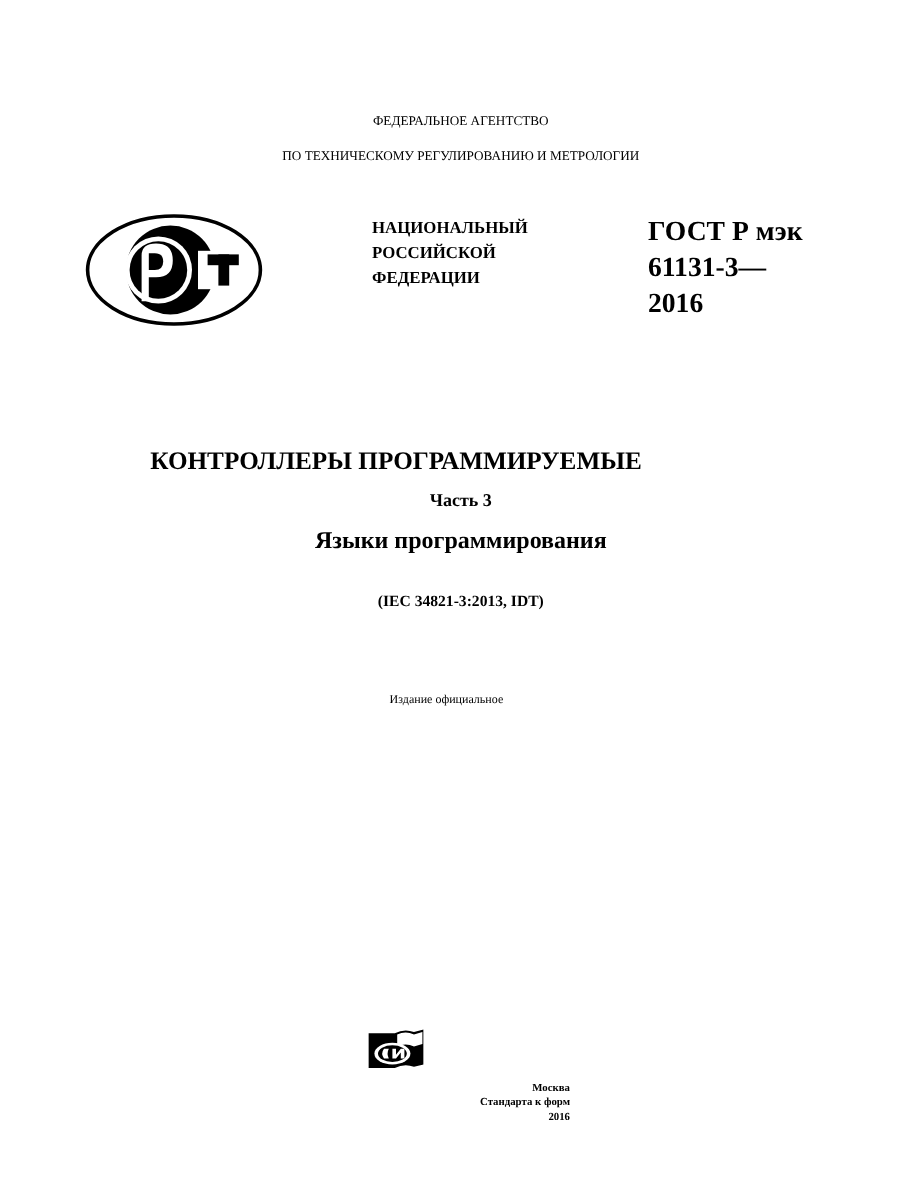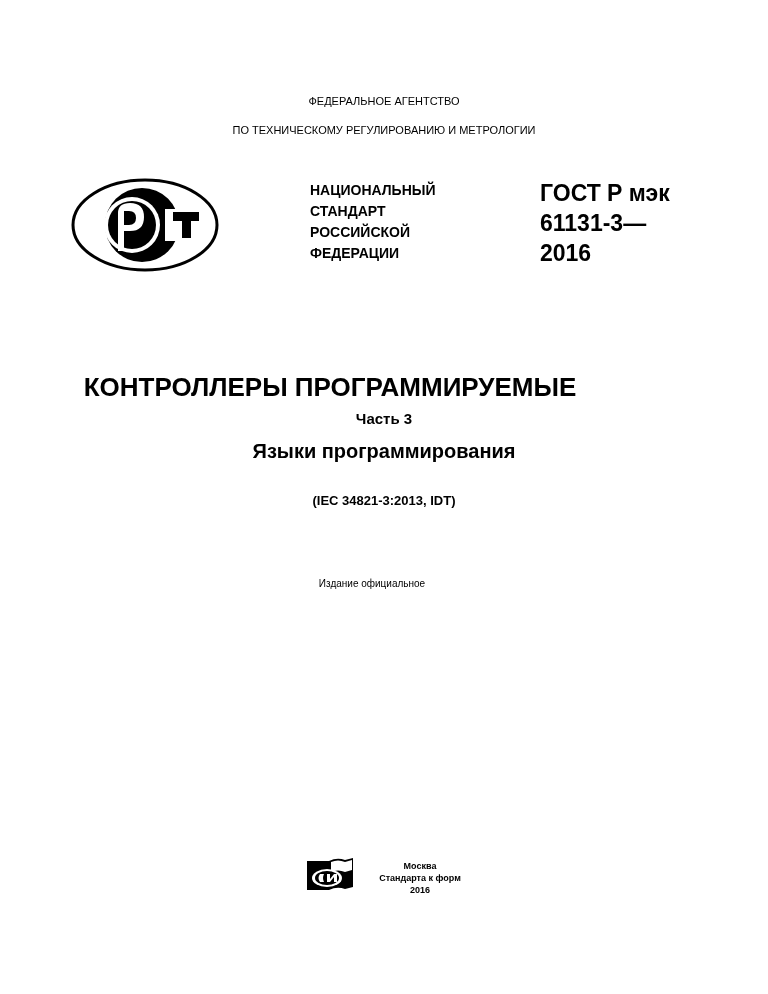--- a/index.html
+++ b/index.html
@@ -8,21 +8,21 @@
       background: #ffffff;
     }
     body {
       width: 768px;
       height: 994px;
       position: relative;
       overflow: hidden;
       font-family: "Liberation Sans", sans-serif;
       color: #000;
     }
-    .abs { position: absolute; }
+    .abs { position: absolute; font-family: Liberation Serif, serif; }
     .center-text { text-align: center; }
 
     .agency-line1 {
       top: 95px; left: 0; width: 768px;
       font-size: 11px;
     }
     .agency-line2 {
       top: 124px; left: 0; width: 768px;
       font-size: 11px;
     }
@@ -40,21 +40,21 @@
     }
 
     .gost {
       left: 540px; top: 178px; width: 200px;
       font-size: 23px; font-weight: bold;
       line-height: 30px;
     }
 
     .main-title {
       top: 372px; left: 0; width: 660px;
-      font-size: 26px; font-weight: bold;
+      font-size: 21px; font-weight: bold;
     }
     .part {
       top: 410px; left: 0; width: 768px;
       font-size: 15px; font-weight: bold;
     }
     .subtitle {
       top: 440px; left: 0; width: 768px;
       font-size: 20px; font-weight: bold; text-align: center;
     }
     .iec {
@@ -64,24 +64,24 @@
     .edition {
       top: 578px; left: 0; width: 744px;
       font-size: 10px;
     }
 
     .publisher-logo {
       left: 307px; top: 857px;
       width: 46px; height: 33px;
     }
     .publisher {
-      left: 365px; top: 860px; width: 110px;
+      left: 365px; top: 900px; width: 110px;
       font-size: 9px; font-weight: bold;
       line-height: 12px;
-      text-align: center;
+      text-align: right;
     }
   </style>
 </head>
 <body>
 
 <div class="abs center-text agency-line1">ФЕДЕРАЛЬНОЕ АГЕНТСТВО</div>
 <div class="abs center-text agency-line2">ПО ТЕХНИЧЕСКОМУ РЕГУЛИРОВАНИЮ И МЕТРОЛОГИИ</div>
 
 <div class="abs logo-rst">
   <svg width="150" height="96" viewBox="0 0 150 96">
@@ -95,21 +95,20 @@
     <path d="M48 74 L48 36 Q48 26 60 26 Q74 26 74 40 Q74 54 60 54 L54 54 L54 74 Z" fill="#fff"></path>
     <path d="M54 34 L54 48 L59 48 Q66 48 66 41 Q66 34 59 34 Z" fill="#000"></path>
 
     <rect x="103" y="35" width="26" height="9" fill="#000"></rect>
     <rect x="112" y="35" width="9" height="26" fill="#000"></rect>
   </svg>
 </div>
 
 <div class="abs national">
   <div>НАЦИОНАЛЬНЫЙ</div>
-  <div>СТАНДАРТ</div>
   <div>РОССИЙСКОЙ</div>
   <div>ФЕДЕРАЦИИ</div>
 </div>
 
 <div class="abs gost">
   <div>ГОСТ Р мэк</div>
   <div>61131-3—</div>
   <div>2016</div>
 </div>
 

